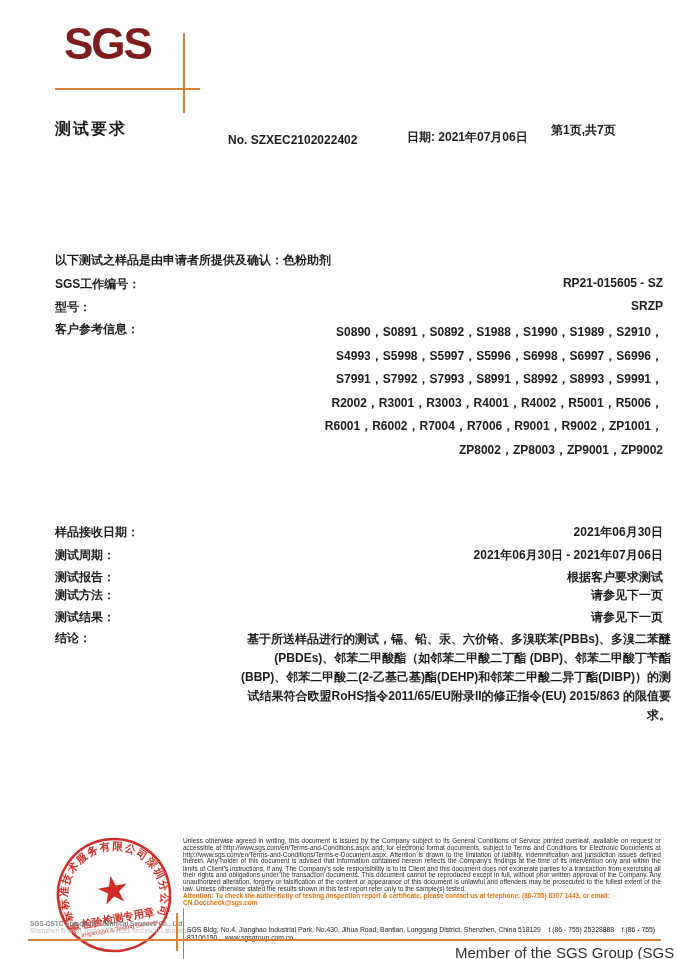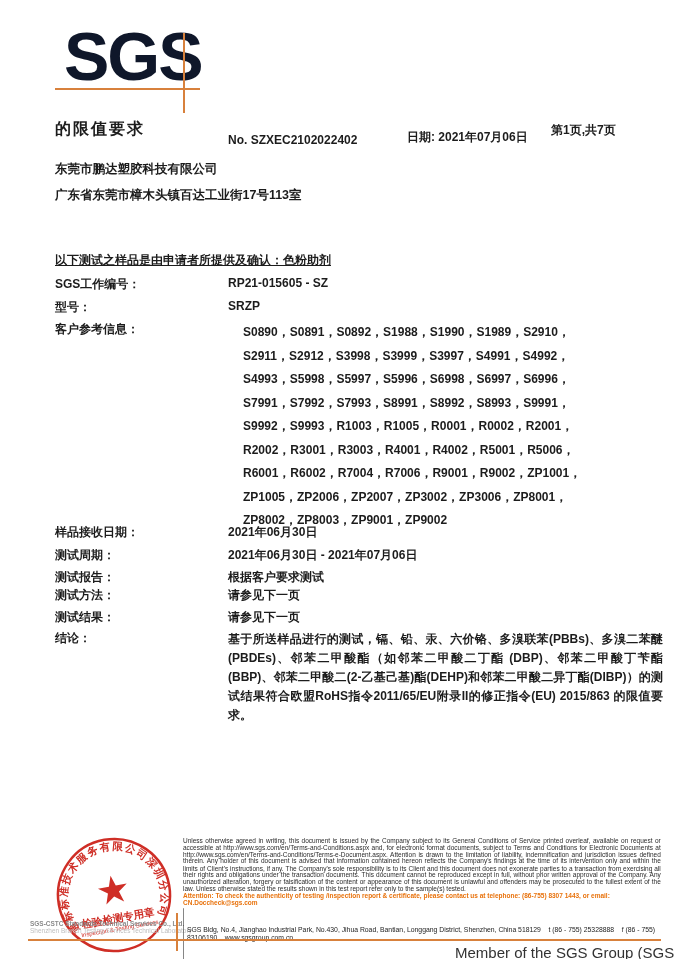--- a/index.html
+++ b/index.html
@@ -2,39 +2,39 @@
 <html><head>
 <meta charset="utf-8">
 <style>
   html,body{margin:0;padding:0;background:#e9e9e9;}
   .page{
     position:relative;width:677px;height:959px;background:#ffffff;
     font-family:"Liberation Sans","DejaVu Sans",sans-serif;color:#1c1c1c;
     overflow:hidden;margin:0 auto;
   }
   
-  .logo{position:absolute;left:64px;top:22px;font-size:68px;font-weight:bold;
-        color:#0f172a;letter-spacing:-2px;line-height:1;}
+  .logo{position:absolute;left:64px;top:22px;font-size:44px;font-weight:bold;
+        color:#7f1d1d;letter-spacing:-2px;line-height:1;}
   .cross-h{position:absolute;background:#d8813c;height:2px;}
   .cross-v{position:absolute;background:#d8813c;width:2px;}
   .hdr-h{left:55px;top:88px;width:145px;}
   .hdr-v{left:183px;top:33px;height:80px;}
   .title-row{position:absolute;left:0;top:119px;width:677px;height:22px;}
   .doc-title{position:absolute;left:55px;top:0;font-size:16px;font-weight:bold;letter-spacing:2px;}
   .report-no{position:absolute;left:228px;top:14px;font-size:12px;font-weight:600;}
   .report-date{position:absolute;left:407px;top:10px;font-size:12px;font-weight:600;}
   .page-no{position:absolute;left:551px;top:3px;font-size:12px;font-weight:600;text-align:right;}
   .applicant{position:absolute;left:55px;top:156px;font-size:12.5px;line-height:26px;font-weight:600;}
   
-  .intro{position:absolute;left:55px;top:252px;font-size:12px;font-weight:600;text-decoration:underline;}
+  .intro{position:absolute;left:55px;top:252px;font-size:12px;font-weight:600;}
   .row{position:absolute;left:55px;font-size:12px;}
   .row .lbl{position:absolute;left:0;top:0;width:170px;font-weight:600;}
-  .row .val{position:absolute;left:173px;top:0;width:435px;font-weight:600;}
+  .row .val{position:absolute;left:173px;top:0;width:435px;font-weight:600;text-align:right;}
   .ref-lines div{line-height:23.5px;margin-left:15px;}
-  .para{line-height:19px;text-align:justify;}
+  .para{line-height:19px;text-align:justify;margin-left:8px;}
   
   .stamp{position:absolute;left:54px;top:835px;transform:rotate(-10deg);}
   .stamp-company{position:absolute;left:30px;top:920px;width:260px;
                  transform:scale(0.72);transform-origin:0 0;font-size:9px;}
   .stamp-co1{color:#8a8a8a;font-weight:bold;white-space:nowrap;}
   .stamp-co2{color:#bdbdbd;white-space:nowrap;}
   .terms-wrap{position:absolute;left:183px;top:838px;width:478px;}
   .terms-inner{width:735px;transform:scale(0.65);transform-origin:0 0;
                font-size:10px;line-height:10.4px;color:#2a2a2a;}
   .terms-text{text-align:justify;}
@@ -49,54 +49,47 @@
 </head>
 <body>
 
 <div class="page" data-name="test-report-page">
 
   <div class="logo" data-name="sgs-logo">SGS</div>
   <div class="cross-h hdr-h" data-name="logo-crosshair-horizontal"></div>
   <div class="cross-v hdr-v" data-name="logo-crosshair-vertical"></div>
 
   <div class="title-row" data-name="title-row">
-    <span class="doc-title" data-name="doc-title">的限值要求</span>
+    <span class="doc-title" data-name="doc-title">测试要求</span>
     <span class="report-no" data-name="report-number">No. SZXEC2102022402</span>
     <span class="report-date" data-name="report-date">日期: 2021年07月06日</span>
     <span class="page-no" data-name="page-number">第1页,共7页</span>
   </div>
 
-  <div class="applicant" data-name="applicant-block">
-    <div data-name="applicant-company">东莞市鹏达塑胶科技有限公司</div>
-    <div data-name="applicant-address">广东省东莞市樟木头镇百达工业街17号113室</div>
-  </div>
 
   <div class="intro" data-name="sample-statement">以下测试之样品是由申请者所提供及确认：色粉助剂</div>
 
   <div class="row" style="top:276px;" data-name="field-row-job-no">
     <span class="lbl" data-name="field-label">SGS工作编号：</span>
     <span class="val" data-name="field-value">RP21-015605 - SZ</span>
   </div>
 
   <div class="row" style="top:299px;" data-name="field-row-model">
     <span class="lbl" data-name="field-label">型号：</span>
     <span class="val" data-name="field-value">SRZP</span>
   </div>
 
   <div class="row" style="top:321px;" data-name="field-row-client-ref">
     <span class="lbl" data-name="field-label">客户参考信息：</span>
     <span class="val ref-lines" data-name="client-ref-list">
       <div data-name="client-ref-line">S0890，S0891，S0892，S1988，S1990，S1989，S2910，</div>
-      <div data-name="client-ref-line">S2911，S2912，S3998，S3999，S3997，S4991，S4992，</div>
       <div data-name="client-ref-line">S4993，S5998，S5997，S5996，S6998，S6997，S6996，</div>
       <div data-name="client-ref-line">S7991，S7992，S7993，S8991，S8992，S8993，S9991，</div>
-      <div data-name="client-ref-line">S9992，S9993，R1003，R1005，R0001，R0002，R2001，</div>
       <div data-name="client-ref-line">R2002，R3001，R3003，R4001，R4002，R5001，R5006，</div>
       <div data-name="client-ref-line">R6001，R6002，R7004，R7006，R9001，R9002，ZP1001，</div>
-      <div data-name="client-ref-line">ZP1005，ZP2006，ZP2007，ZP3002，ZP3006，ZP8001，</div>
       <div data-name="client-ref-line">ZP8002，ZP8003，ZP9001，ZP9002</div>
     </span>
   </div>
 
   <div class="row" style="top:524px;" data-name="field-row-received-date">
     <span class="lbl" data-name="field-label">样品接收日期：</span>
     <span class="val" data-name="field-value">2021年06月30日</span>
   </div>
 
   <div class="row" style="top:547px;" data-name="field-row-test-period">

